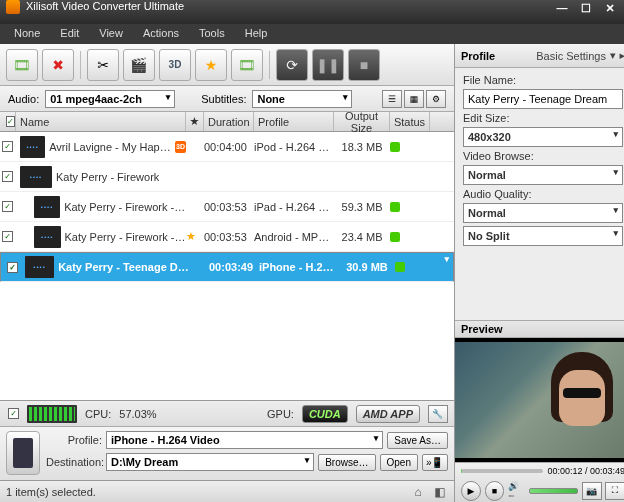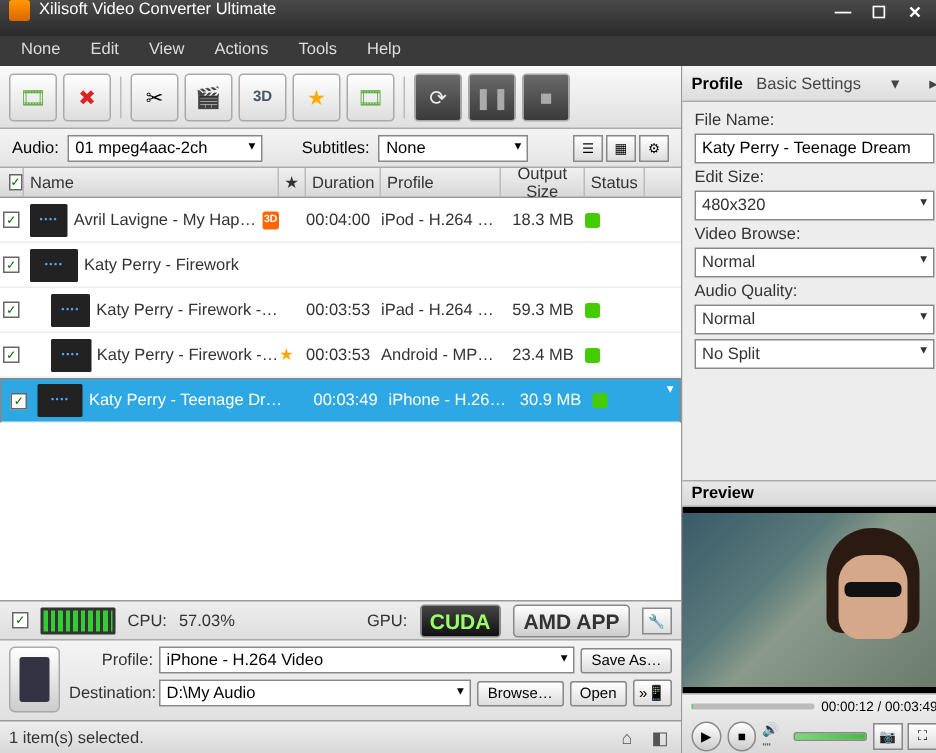--- a/index.html
+++ b/index.html
@@ -9,21 +9,21 @@
 .titlebar .wbtns { margin-left:auto; display:flex; gap:8px; }
 .titlebar .wbtn { width:16px; height:16px; display:flex; align-items:center; justify-content:center; color:#fff; cursor:pointer; font-weight:bold; }
 .menubar { height:20px; background:#3a3a3a; display:flex; padding:0 4px; }
 .menubar .mi { padding:3px 10px; color:#ddd; cursor:pointer; }
 .content { display:flex; height:458px; }
 .left { flex:1; display:flex; flex-direction:column; border-right:1px solid #999; }
 .toolbar { height:42px; background:linear-gradient(#fafafa,#e0e0e0); display:flex; align-items:center; padding:0 6px; gap:4px; border-bottom:1px solid #aaa; }
 .tbtn { width:32px; height:32px; background:linear-gradient(#fff,#ddd); border:1px solid #aaa; border-radius:3px; display:flex; align-items:center; justify-content:center; cursor:pointer; font-size:14px; }
 .tsep { width:1px; height:28px; background:#bbb; margin:0 2px; }
 .audiorow { height:26px; background:linear-gradient(#f4f4f4,#e4e4e4); display:flex; align-items:center; padding:0 8px; gap:6px; border-bottom:1px solid #aaa; }
-.sel { background:#fff; border:1px solid #888; padding:2px 18px 2px 4px; position:relative; cursor:pointer; min-width:100px; }
+.sel { background:#fff; border:1px solid #888; padding:2px 18px 2px 4px; position:relative; cursor:pointer; min-width:100px;font-weight:bold; }
 .sel::after { content:'▾'; position:absolute; right:4px; top:1px; font-size:9px; }
 .viewbtn { width:20px; height:18px; border:1px solid #888; background:linear-gradient(#fff,#ddd); cursor:pointer; display:flex; align-items:center; justify-content:center; font-size:9px; }
 .thead { height:20px; background:linear-gradient(#f0f0f0,#d8d8d8); display:flex; align-items:center; border-bottom:1px solid #999; font-size:10px; color:#333; }
 .thead > div { padding:0 4px; border-right:1px solid #bbb; height:100%; display:flex; align-items:center; }
 .c-chk { width:16px; }
 .c-name { width:170px; }
 .c-star { width:18px; justify-content:center; }
 .c-dur { width:50px; }
 .c-prof { width:80px; }
 .c-out { width:56px; text-align:center; justify-content:flex-end; }
@@ -34,33 +34,33 @@
 .row .thumb .dots { color:#5af; font-size:6px; letter-spacing:1px; }
 .row.sel { background:#2ea8e5; color:#fff; }
 .chkbox { width:11px; height:11px; border:1px solid #666; background:#fff; display:flex; align-items:center; justify-content:center; font-size:8px; color:#060; margin-left:2px; cursor:pointer; }
 .greendot { width:10px; height:10px; background:#4c0; border-radius:2px; }
 .badge3d { width:14px; height:12px; background:#f60; color:#fff; font-size:7px; font-weight:bold; display:flex; align-items:center; justify-content:center; border-radius:2px; }
 .starg { color:#fa0; font-size:11px; }
 .ellip { white-space:nowrap; overflow:hidden; text-overflow:ellipsis; }
 .wavebar { height:26px; background:linear-gradient(#eee,#ddd); border-top:1px solid #999; display:flex; align-items:center; padding:0 6px; gap:8px; font-size:10px; color:#333; }
 .wave { width:50px; height:18px; background:#333; position:relative; border-radius:1px;}
 .wave::before { content:''; position:absolute; inset:2px; background:repeating-linear-gradient(90deg,#3c3,#3c3 3px,#333 3px,#333 5px); }
-.cudabtn { padding:2px 6px; background:linear-gradient(#fff,#ccc); border:1px solid #888; border-radius:3px; cursor:pointer; font-size:14px; font-weight:bold; }
+.cudabtn { padding:2px 6px; background:linear-gradient(#fff,#ccc); border:1px solid #888; border-radius:3px; cursor:pointer; font-size:11px; font-weight:bold;font-style:italic; }
 .profarea { height:54px; background:linear-gradient(#f4f4f4,#e0e0e0); border-top:1px solid #aaa; padding:4px 6px; display:flex; gap:6px; }
 .devicon { width:34px; height:44px; background:linear-gradient(#fff,#ccc); border:1px solid #aaa; border-radius:4px; display:flex; align-items:center; justify-content:center; }
 .devicon .scr { width:20px; height:30px; background:#334; border-radius:2px; }
 .profrows { flex:1; display:flex; flex-direction:column; gap:4px; }
 .profrow { display:flex; align-items:center; gap:4px; }
 .profrow label { width:56px; text-align:right; color:#333; }
 .profrow .sel { flex:1; }
 .sbtn { padding:2px 6px; background:linear-gradient(#fff,#ddd); border:1px solid #888; border-radius:2px; cursor:pointer; font-size:10px; }
 .statusbar { height:22px; background:linear-gradient(#eee,#d8d8d8); border-top:1px solid #999; display:flex; align-items:center; padding:0 6px; font-size:10px; color:#333; gap:24px; }
 .right { width:184px; background:#ededed; display:flex; flex-direction:column; }
 .rhead { height:24px; background:linear-gradient(#f4f4f4,#dcdcdc); display:flex; align-items:center; padding:0 6px; border-bottom:1px solid #aaa; font-weight:bold; }
-.rhead .bset { margin-left:auto; font-weight:normal; color:#444; display:flex; align-items:center; gap:20px; }
+.rhead .bset { margin-left:auto; font-weight:normal; color:#444; display:flex; align-items:center; gap:4px; }
 .rbody { padding:6px 8px; display:flex; flex-direction:column; gap:3px; font-size:10px; color:#333; }
 .rinput { background:#fff; border:1px solid #888; padding:3px 4px; width:100%; }
 .previewhead { height:18px; background:linear-gradient(#e8e8e8,#d8d8d8); border-top:1px solid #aaa; border-bottom:1px solid #aaa; padding:2px 6px; font-weight:bold; }
 .preview { height:124px; background:#000; display:flex; align-items:center; justify-content:center; position:relative; }
 .previmg { width:176px; height:116px; background:linear-gradient(135deg,#3a5a6a 0%,#5a7a7a 35%,#8a9a8a 50%,#6a7a6a 100%); position:relative; overflow:hidden; }
 .face { position:absolute; right:26px; top:28px; width:46px; height:56px; background:#d4a888; border-radius:18px 18px 14px 14px; }
 .hair { position:absolute; right:18px; top:10px; width:62px; height:70px; background:#2a1a12; border-radius:30px 30px 10px 10px; }
 .glasses { position:absolute; right:30px; top:46px; width:38px; height:10px; background:#111; border-radius:4px; }
 .pcontrols { height:40px; background:linear-gradient(#f0f0f0,#d8d8d8); border-top:1px solid #aaa; display:flex; flex-direction:column; }
 .timebar { height:16px; display:flex; align-items:center; padding:0 6px; gap:4px; }
@@ -243,21 +243,21 @@
           <div class="scr"></div>
         </div>
       <div class="profrows">
         <div class="profrow">
           <label>Profile:</label>
           <div class="sel">iPhone - H.264 Video</div>
           <div class="sbtn">Save As…</div>
         </div>
         <div class="profrow">
           <label>Destination:</label>
-          <div class="sel">D:\My Audio</div>
+          <div class="sel">D:\My Dream</div>
           <div class="sbtn">Browse…</div>
           <div class="sbtn">Open</div>
           <div class="sbtn" style="padding:2px 3px">»📱</div>
         </div>
       </div>
     </div>
 
     <div class="statusbar">
       <span>1 item(s) selected.</span>
       <div class="sbr">

